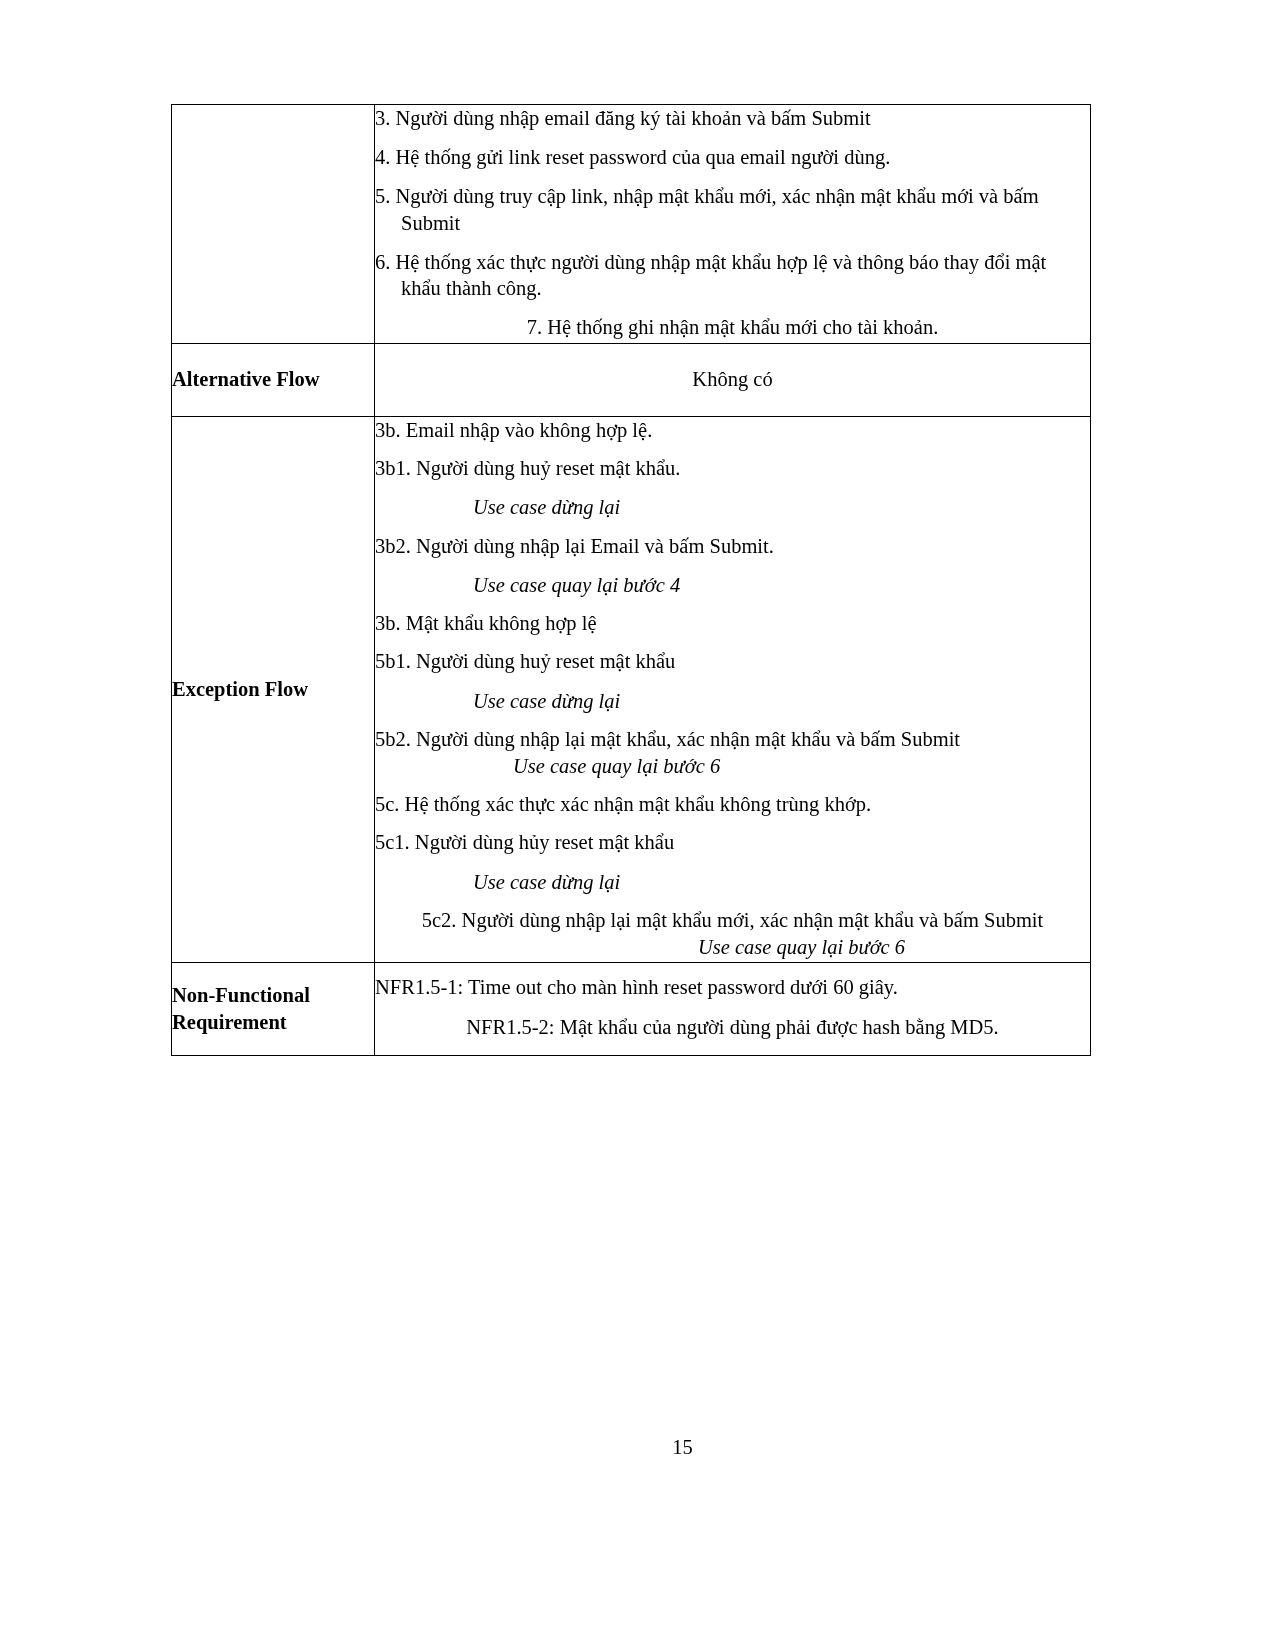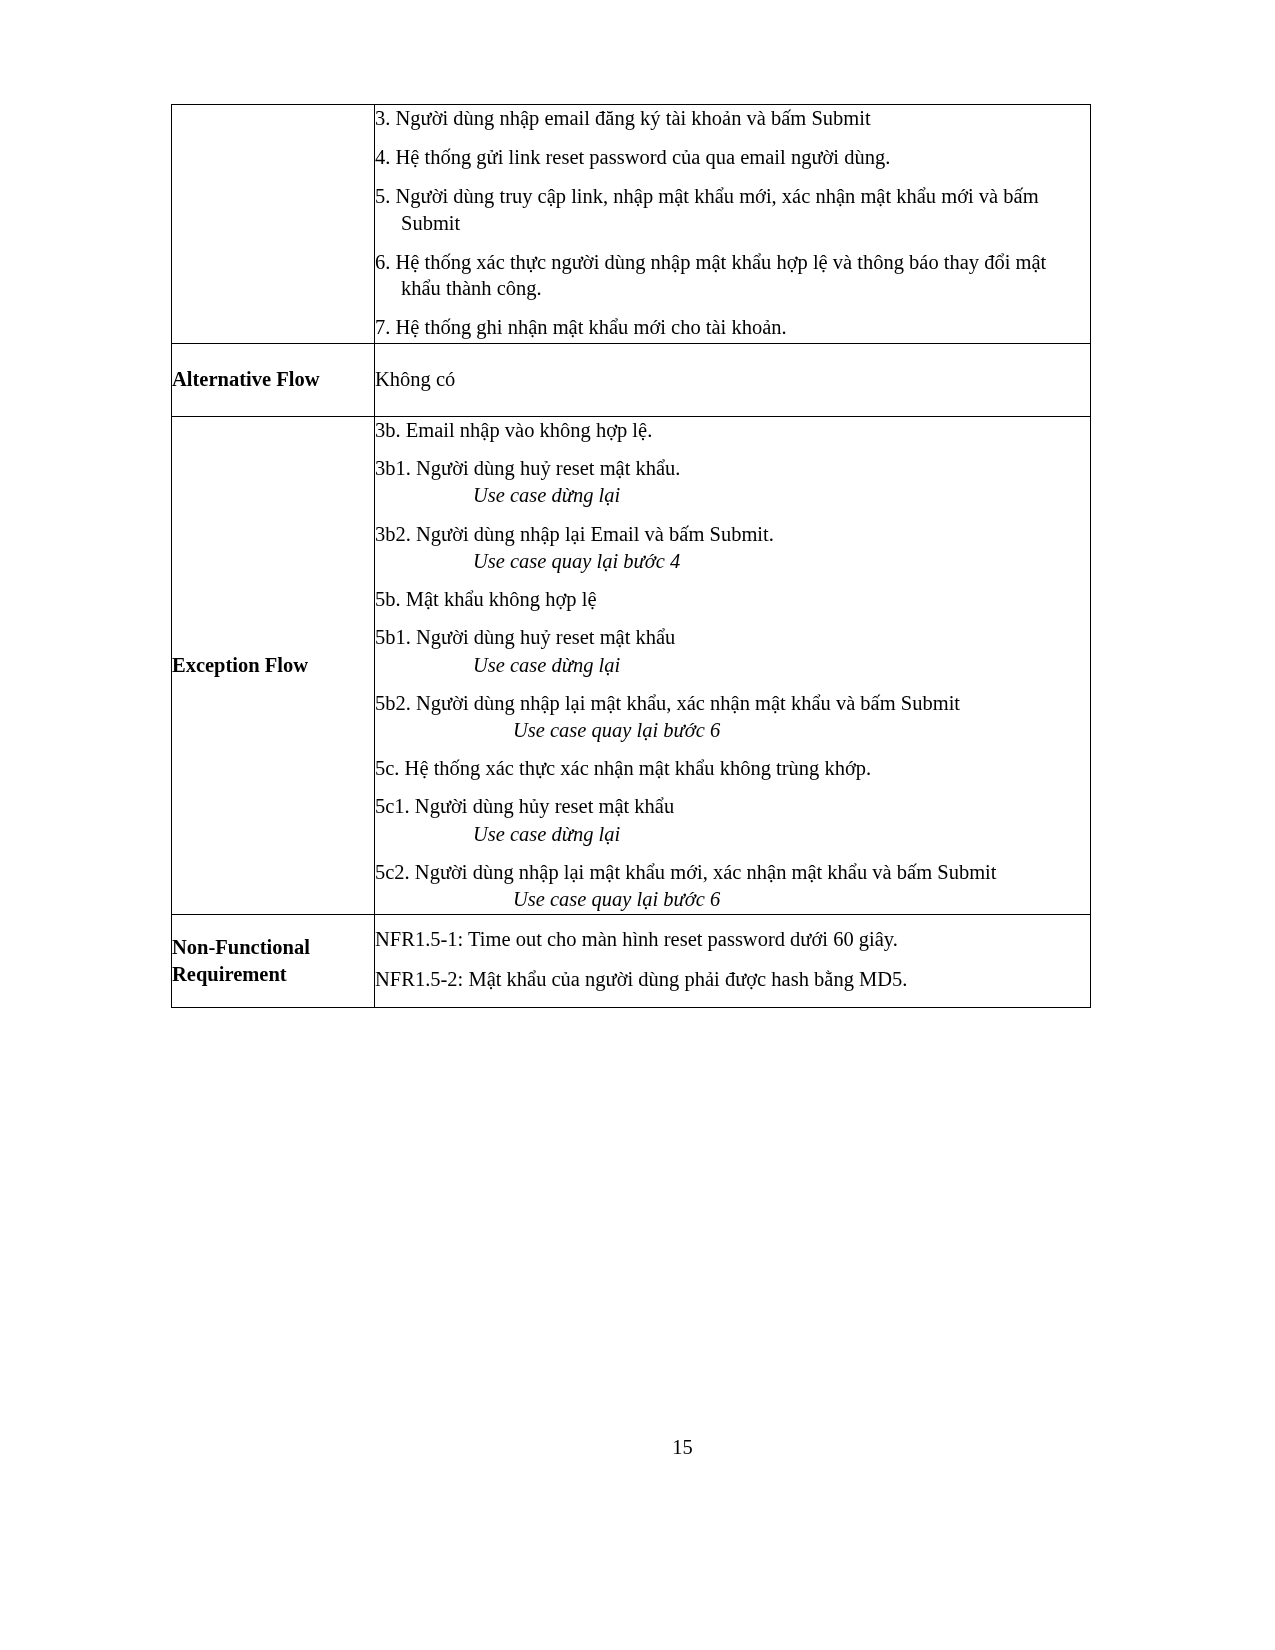--- a/index.html
+++ b/index.html
@@ -58,37 +58,37 @@
     padding: 8px 12px 10px 14px;
     font-size: 20.5px;
     line-height: 1.28;
   }
 
   .body-cell p {
     margin: 0 0 13px 0;
     font-size: 20.5px;
     line-height: 1.28;
   }
-  .body-cell p:last-child { margin-bottom: 2px; }
+  .body-cell p:last-child { margin-bottom: 2px; text-align: center; }
 
   .hang {
     padding-left: 26px;
     text-indent: -26px;
   }
   .hang-wide {
     padding-left: 46px;
     text-indent: -46px;
   }
 
   .uc-italic {
     display: block;
     font-style: italic;
     padding-left: 72px;
     text-indent: 0;
-    margin-top: 1px;
+    margin-top: 13px;
   }
   .uc-italic-wide {
     display: block;
     font-style: italic;
     padding-left: 92px;
     text-indent: 0;
     margin-top: 1px;
   }
 
   .tight p { margin-bottom: 12px; }
@@ -146,21 +146,21 @@
             <span>3b1. Người dùng huỷ reset mật khẩu.</span>
             <span class="uc-italic">Use case dừng lại</span>
           </p>
 
           <p class="hang">
             <span>3b2. Người dùng nhập lại Email và bấm Submit.</span>
             <span class="uc-italic">Use case quay lại bước 4</span>
           </p>
 
           <p class="hang">
-            <span>5b. Mật khẩu không hợp lệ</span>
+            <span>3b. Mật khẩu không hợp lệ</span>
           </p>
 
           <p class="hang">
             <span>5b1. Người dùng huỷ reset mật khẩu</span>
             <span class="uc-italic">Use case dừng lại</span>
           </p>
 
           <p class="hang-wide">
             <span>5b2. Người dùng nhập lại mật khẩu, xác nhận mật khẩu và bấm Submit</span>
             <span class="uc-italic-wide">Use case quay lại bước 6</span>

